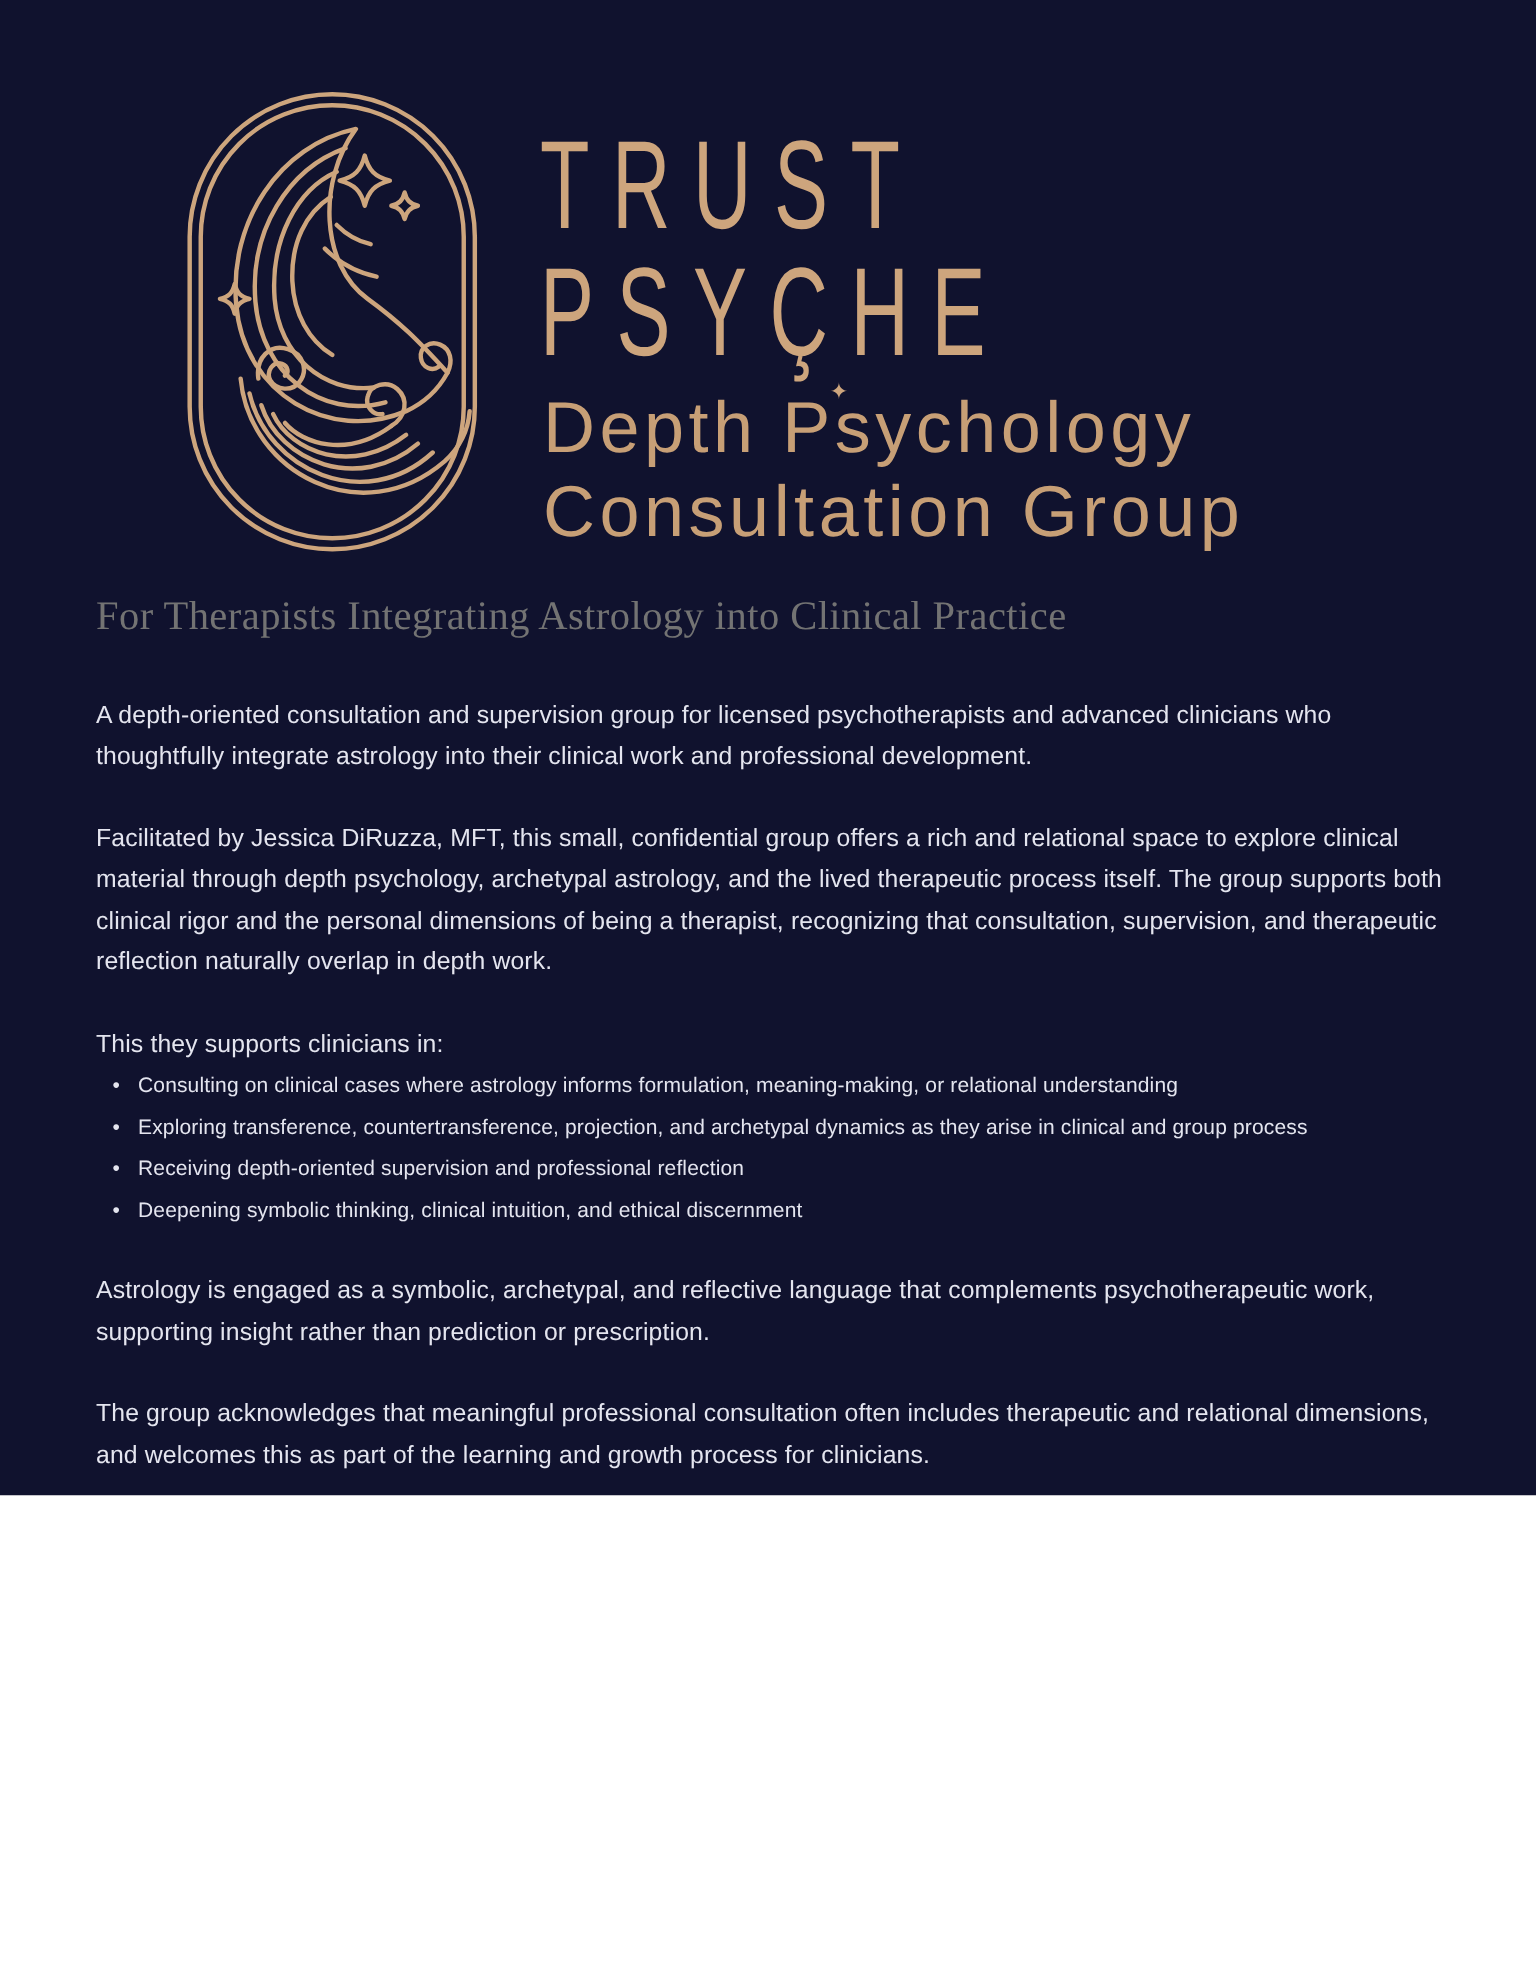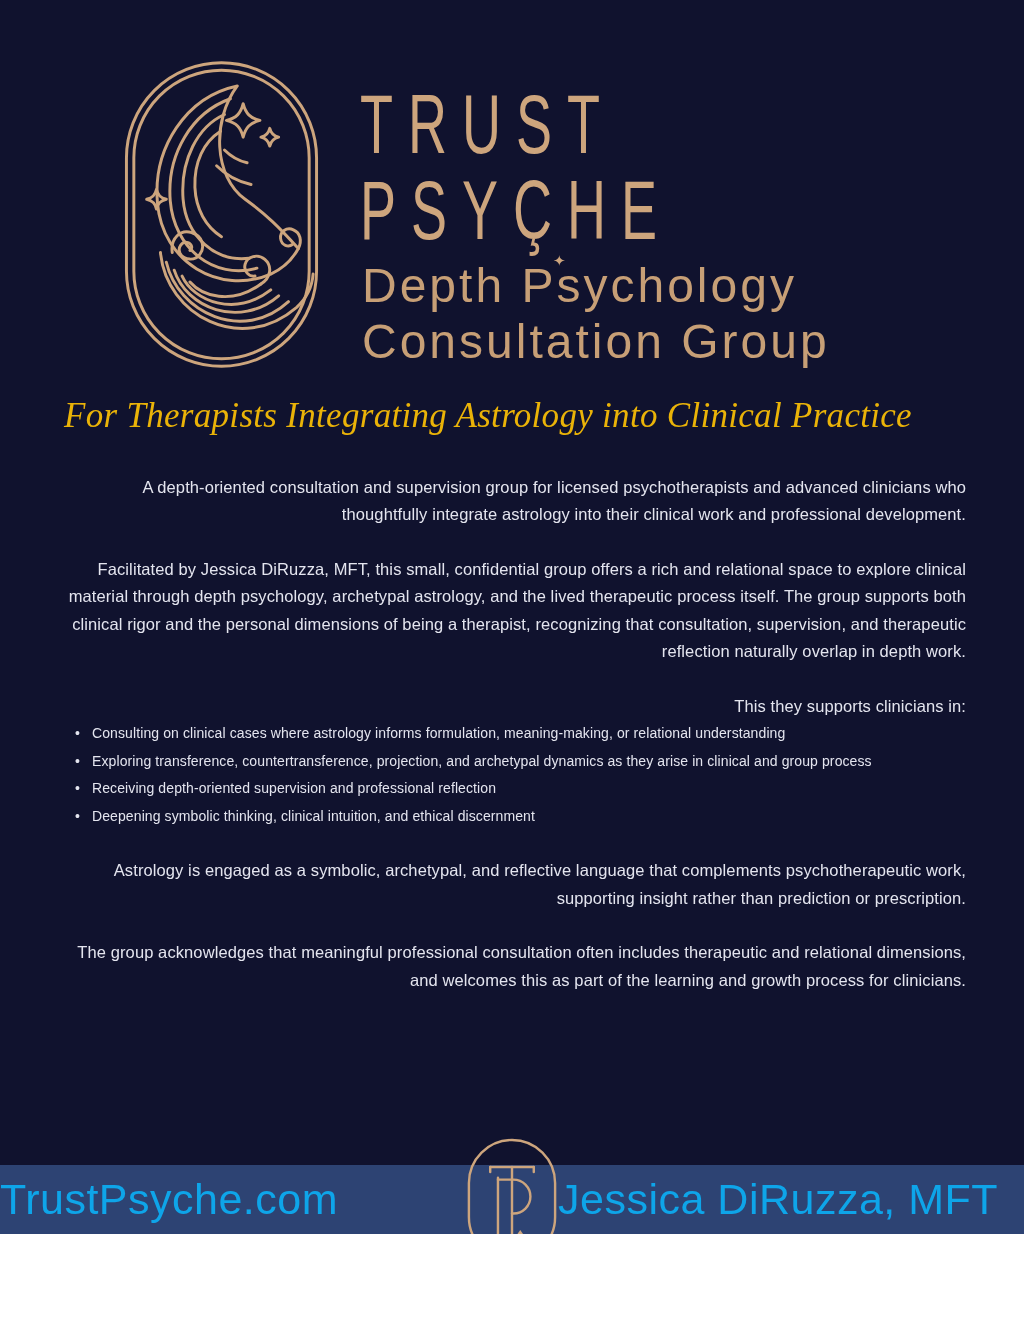--- a/index.html
+++ b/index.html
@@ -1,18 +1,18 @@
 <!DOCTYPE html>
 <html><head>
 <meta charset="utf-8">
 <style>
   html,body { margin:0; padding:0; }
   .page {
     position:relative;
-    width:1024px; height:1234px;
+    width:1024px; height:997px;
     background:#10122e;
     overflow:hidden;
     font-family:"Liberation Sans", sans-serif;
   }
 
   
   .brand-logo { position:absolute; left:123px; top:57px; }
   .brand-text { position:absolute; left:360px; top:82px; width:420px; height:300px; }
   .brand-title {
     position:absolute; left:0; top:0;
@@ -31,31 +31,29 @@
     font-size:48px; line-height:56px; font-weight:400;
     letter-spacing:3px; white-space:pre;
   }
 
   
   .content { position:absolute; left:64px; right:58px; top:394px; }
   .content h1 {
     margin:0 0 36px 0;
     font-family:"Liberation Serif", serif;
     font-weight:400;
-    font-size:35px; line-height:1.25;
+    font-size:27px; line-height:1.25;
     letter-spacing:0.3px;
-    color:#eab308;
-    font-style:italic;
+    color:#737373;
   }
   .content p {
     margin:16px 0 27px 0;
     font-size:16.5px; line-height:27.5px;
     letter-spacing:0.1px;
     color:#e4e5ef;
-    text-align:right;
   }
   .content p.list-intro { margin-bottom:0; }
   .content ul { list-style:none; margin:0 0 27px 0; padding:0; }
   .content li {
     position:relative; padding-left:28px;
     font-size:14px; line-height:27.5px;
     letter-spacing:0.1px;
     color:#e4e5ef;
   }
   .content li::before {

